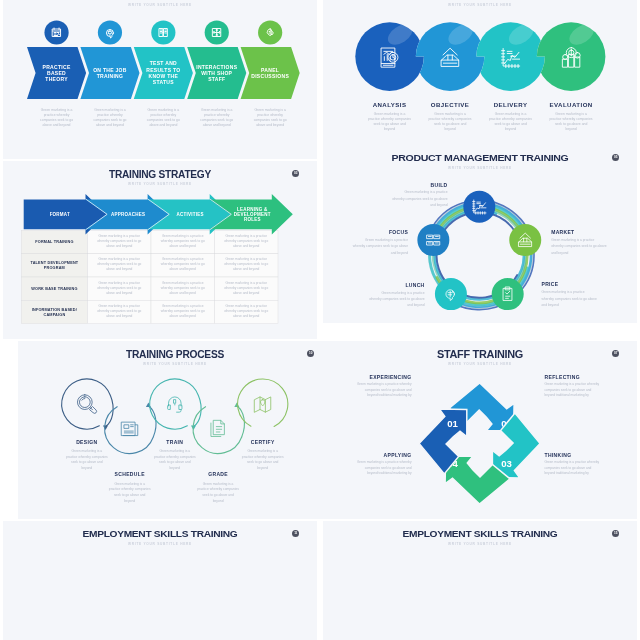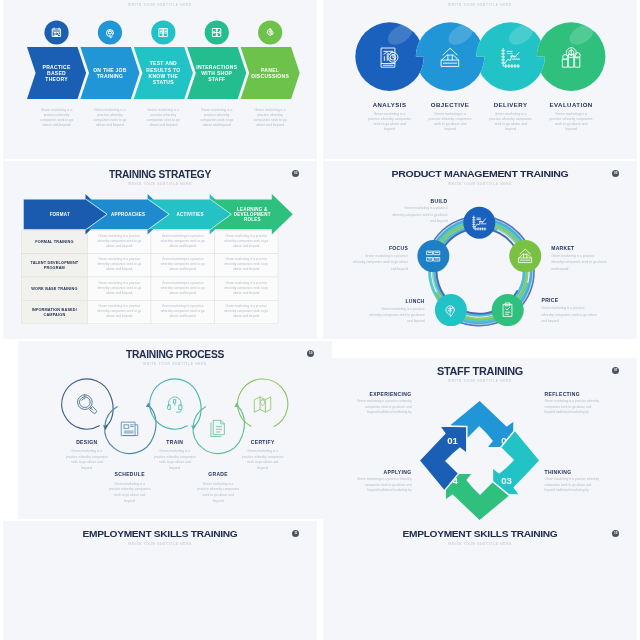--- a/index.html
+++ b/index.html
@@ -1,22 +1,22 @@
 <!DOCTYPE html>
 <html><head>
 <meta charset="utf-8">
 <style>
   html,body{margin:0;padding:0;background:#ffffff;}
   body{width:640px;height:640px;overflow:hidden;font-family:"Liberation Sans",sans-serif;
        -webkit-font-smoothing:antialiased;}
   .grid{position:relative;width:584px;height:640px;background:#ffffff;}
   .slide{position:absolute;width:314px;height:178px;background:#F4F6FA;overflow:hidden;}
   .s1{left:3px;top:-19px}.s2{left:323px;top:-19px}
-  .s3{left:3px;top:161px}.s4{left:323px;top:161px}
-  .s5{left:18px;top:341px}.s6{left:323px;top:358px}
+  .s3{left:3px;top:161px}.s4{left:323px;top:145px}
+  .s5{left:18px;top:341px}.s6{left:323px;top:341px}
   .s7{left:3px;top:521px}.s8{left:323px;top:521px}
   .title{position:absolute;width:100%;left:0;text-align:center;font-weight:bold;color:#222d4e;
          font-size:11.8px;letter-spacing:-0.3px;white-space:nowrap;transform:scaleX(0.895);}
   .subtitle{position:absolute;width:100%;left:0;text-align:center;color:#ccd1dc;
             font-size:3.2px;letter-spacing:0.72px;font-weight:bold;}
   .pagenum{position:absolute;width:7.4px;height:7.4px;border-radius:50%;background:#4c505f;
            color:#fff;font-size:3.1px;display:flex;align-items:center;justify-content:center;font-weight:bold;
            letter-spacing:-0.1px;}
   svg{display:block;overflow:visible}
 </style>

